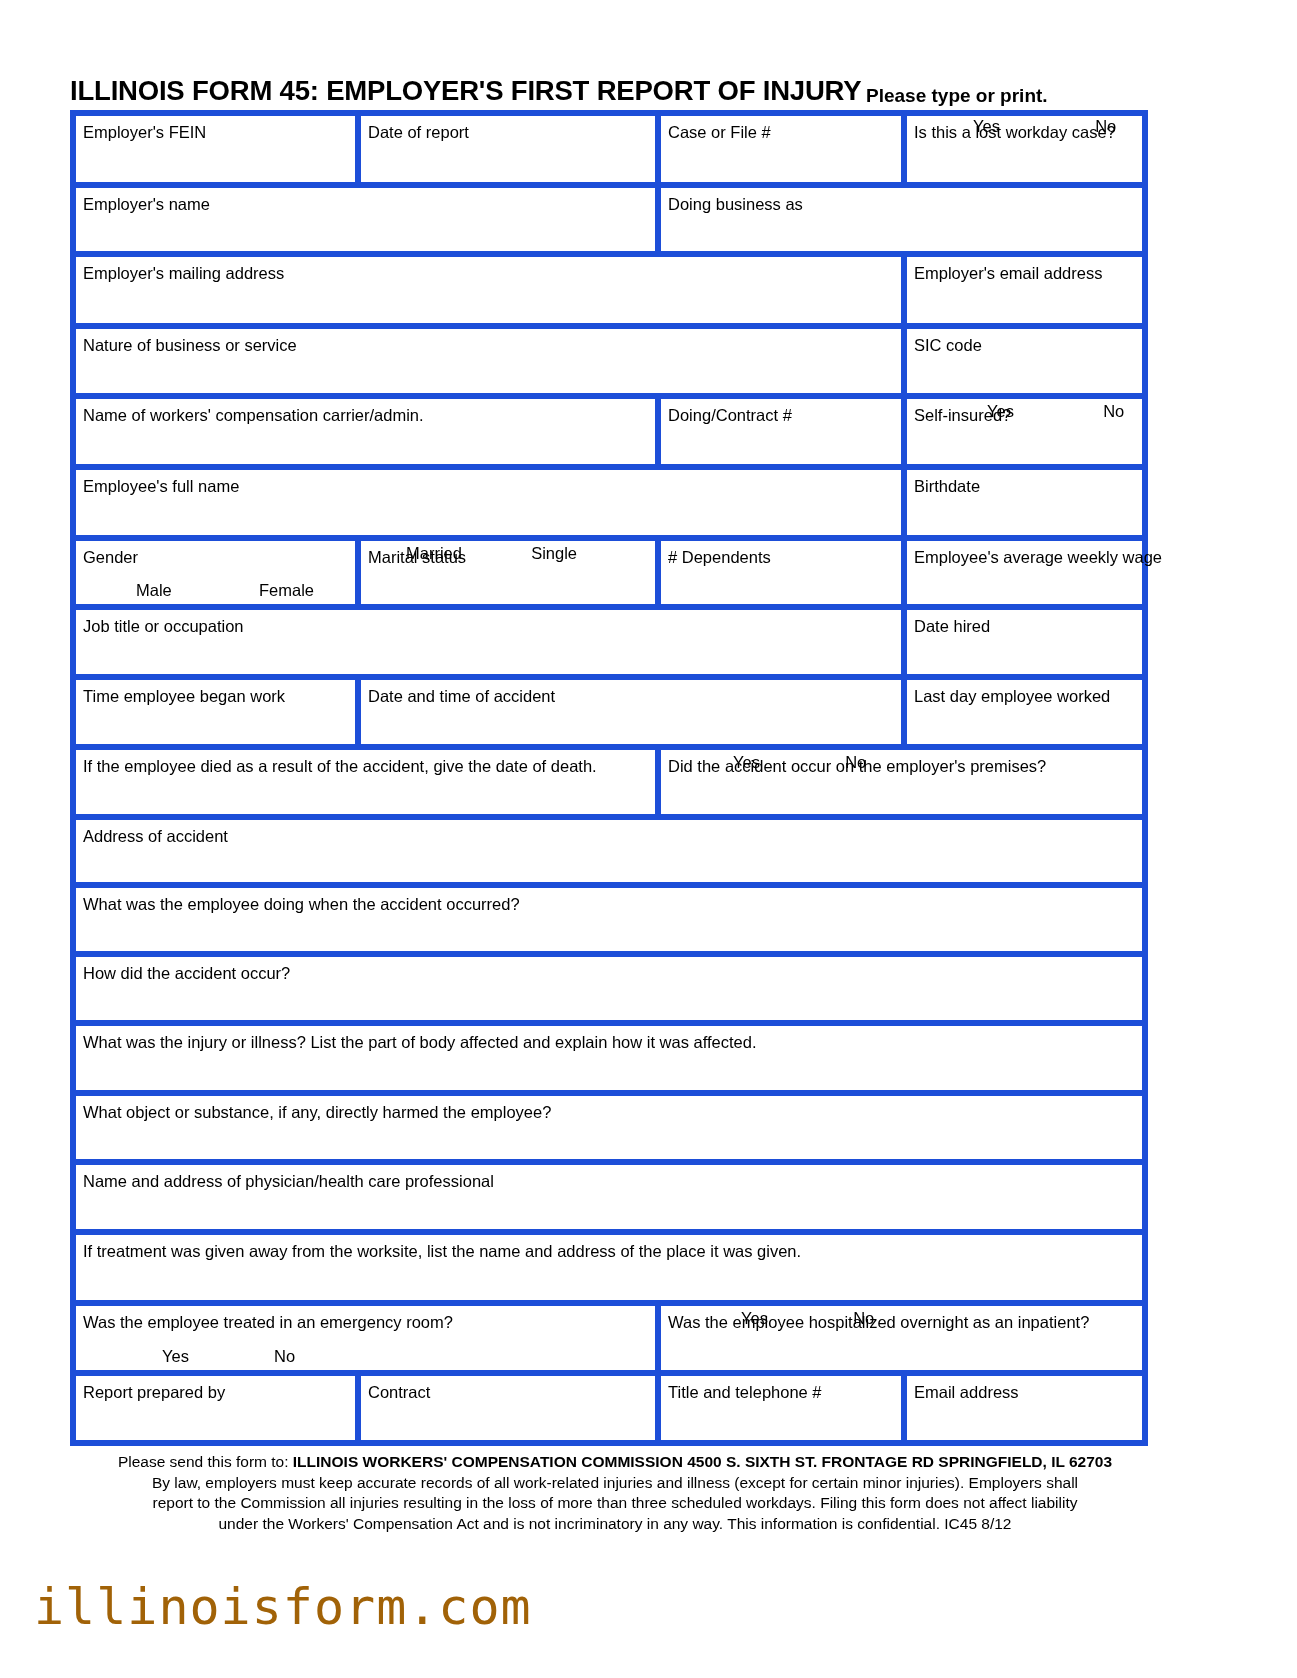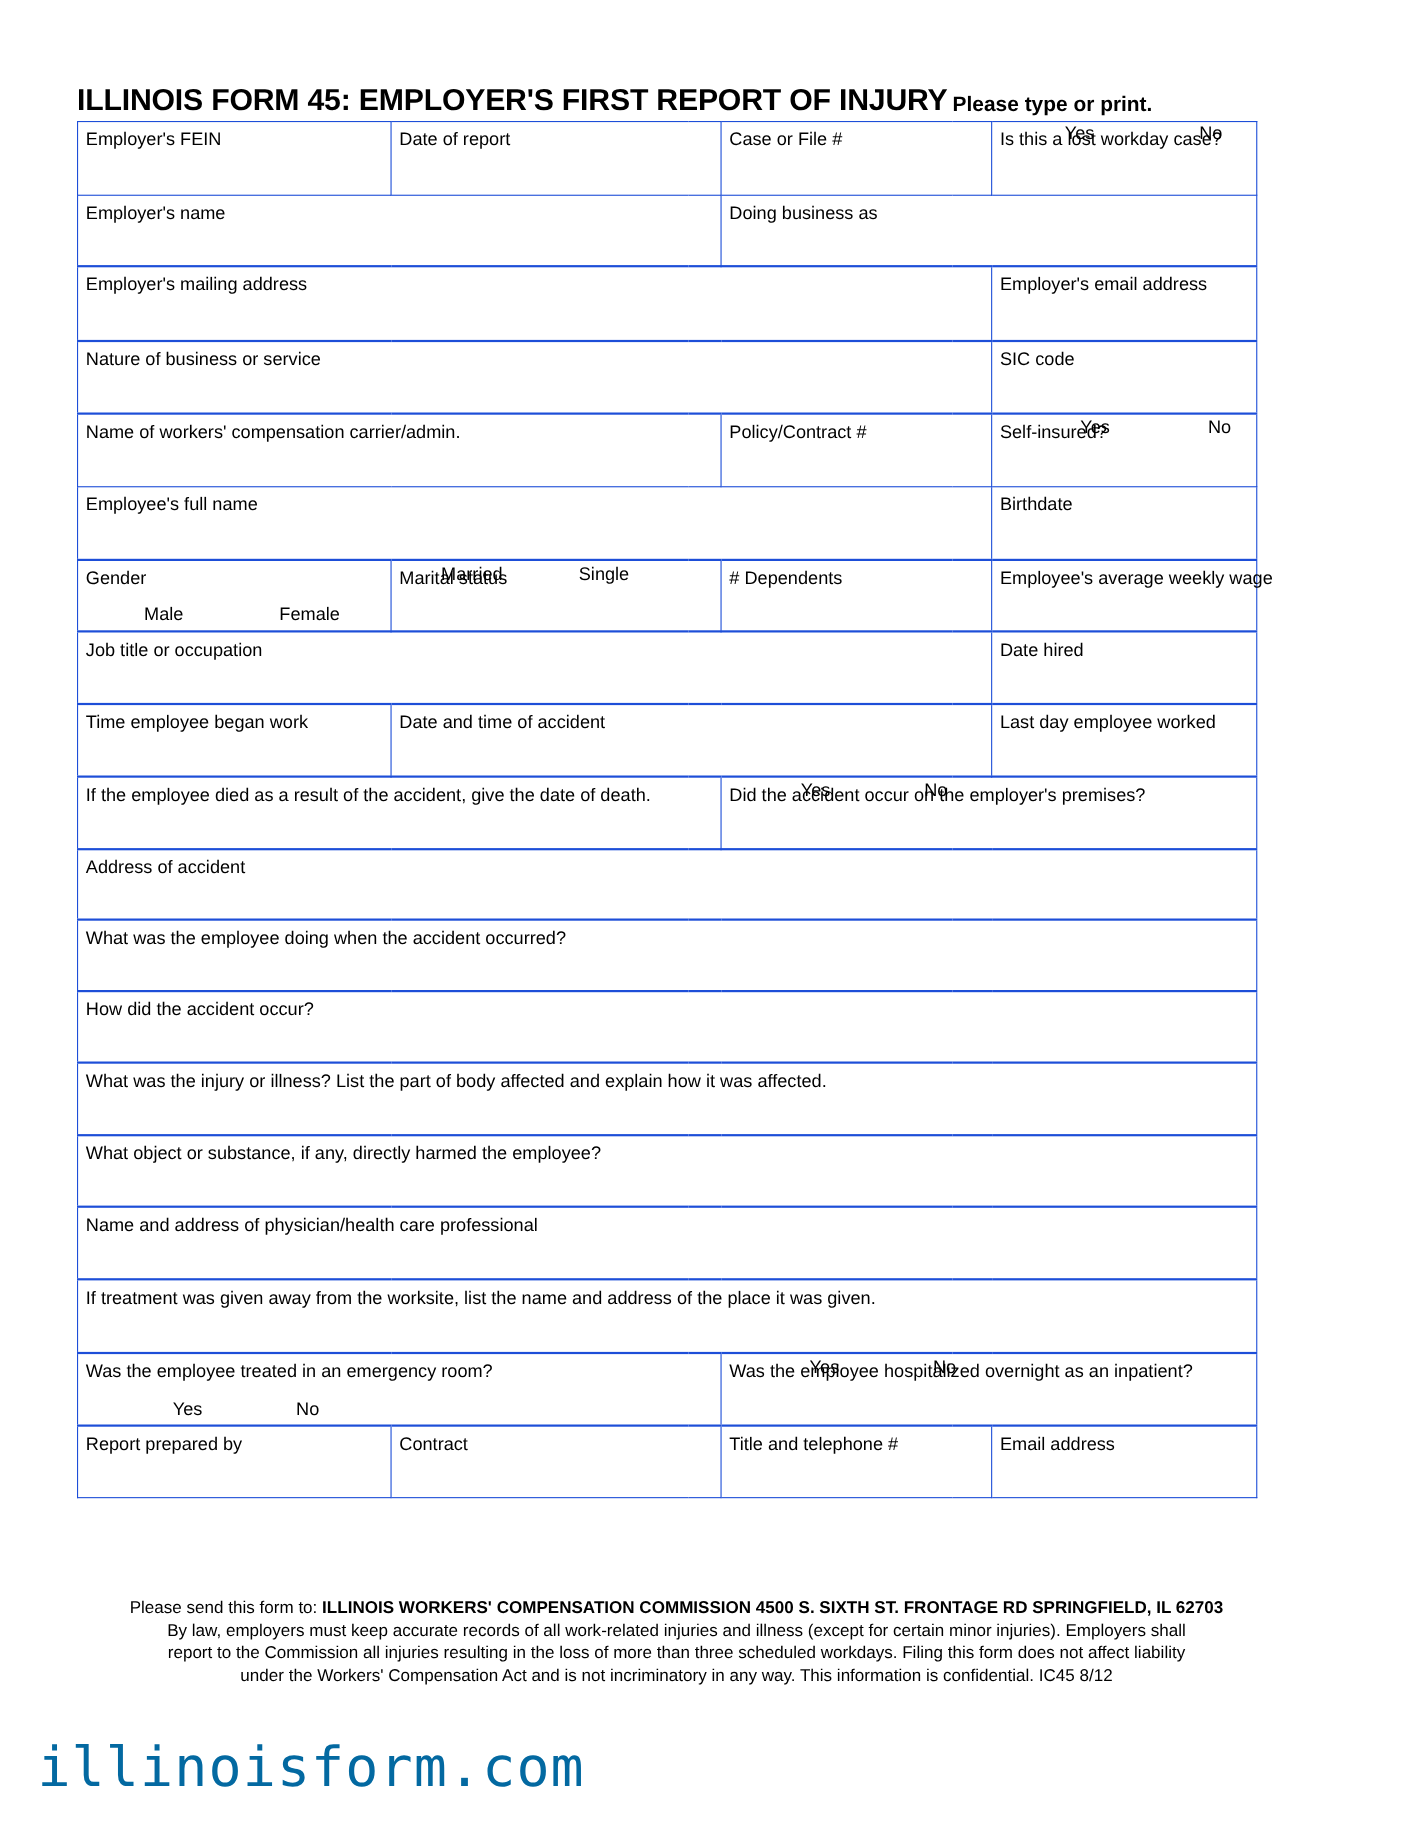--- a/index.html
+++ b/index.html
@@ -54,21 +54,21 @@
   
   .form-table {
     position: absolute;
     left: 70px;
     top: 110px;
     width: 1072px;
     border-collapse: collapse;
     table-layout: fixed;
   }
   .form-table td {
-    border: 1px solid #1d4ed8;
+    border: 6px solid #1d4ed8;
     vertical-align: top;
     padding: 0;
     position: relative;
     margin-left: 44px;
   }
   .cell {
     position: relative;
     box-sizing: border-box;
     padding: 7px 0 0 7px;
     height: 100%;
@@ -108,21 +108,21 @@
   .foot-strong { font-weight: bold; }
 
   
   .watermark {
     position: absolute;
     left: 34px;
     top: 1578px;
     font-family: "DejaVu Sans Mono", "Liberation Mono", monospace;
     font-size: 50px;
     letter-spacing: 1px;
-    color: #0369a1;
+    color: #a16207;
     white-space: nowrap;
   }
 </style>
 </head>
 <body>
 
 <div class="page">
 
   <div class="header">
     <div class="form-title">ILLINOIS FORM 45: EMPLOYER'S FIRST REPORT OF INJURY</div>
@@ -208,21 +208,21 @@
     </tr>
 
     <tr class="thick-top">
       <td colspan="3" style="height:65px">
         <div class="cell">
               <span class="lbl">Name of workers' compensation carrier/admin.</span>
             </div>
       </td>
       <td colspan="2">
         <div class="cell">
-              <span class="lbl">Policy/Contract #</span>
+              <span class="lbl">Doing/Contract #</span>
             </div>
       </td>
       <td>
         <div class="cell">
           <span class="lbl">Self-insured?</span>
           <div class="opts" style="left:80px; bottom:4px;">
             <span>Yes</span>
             <span style="width:80px"></span>
             <span>No</span>
           </div>

